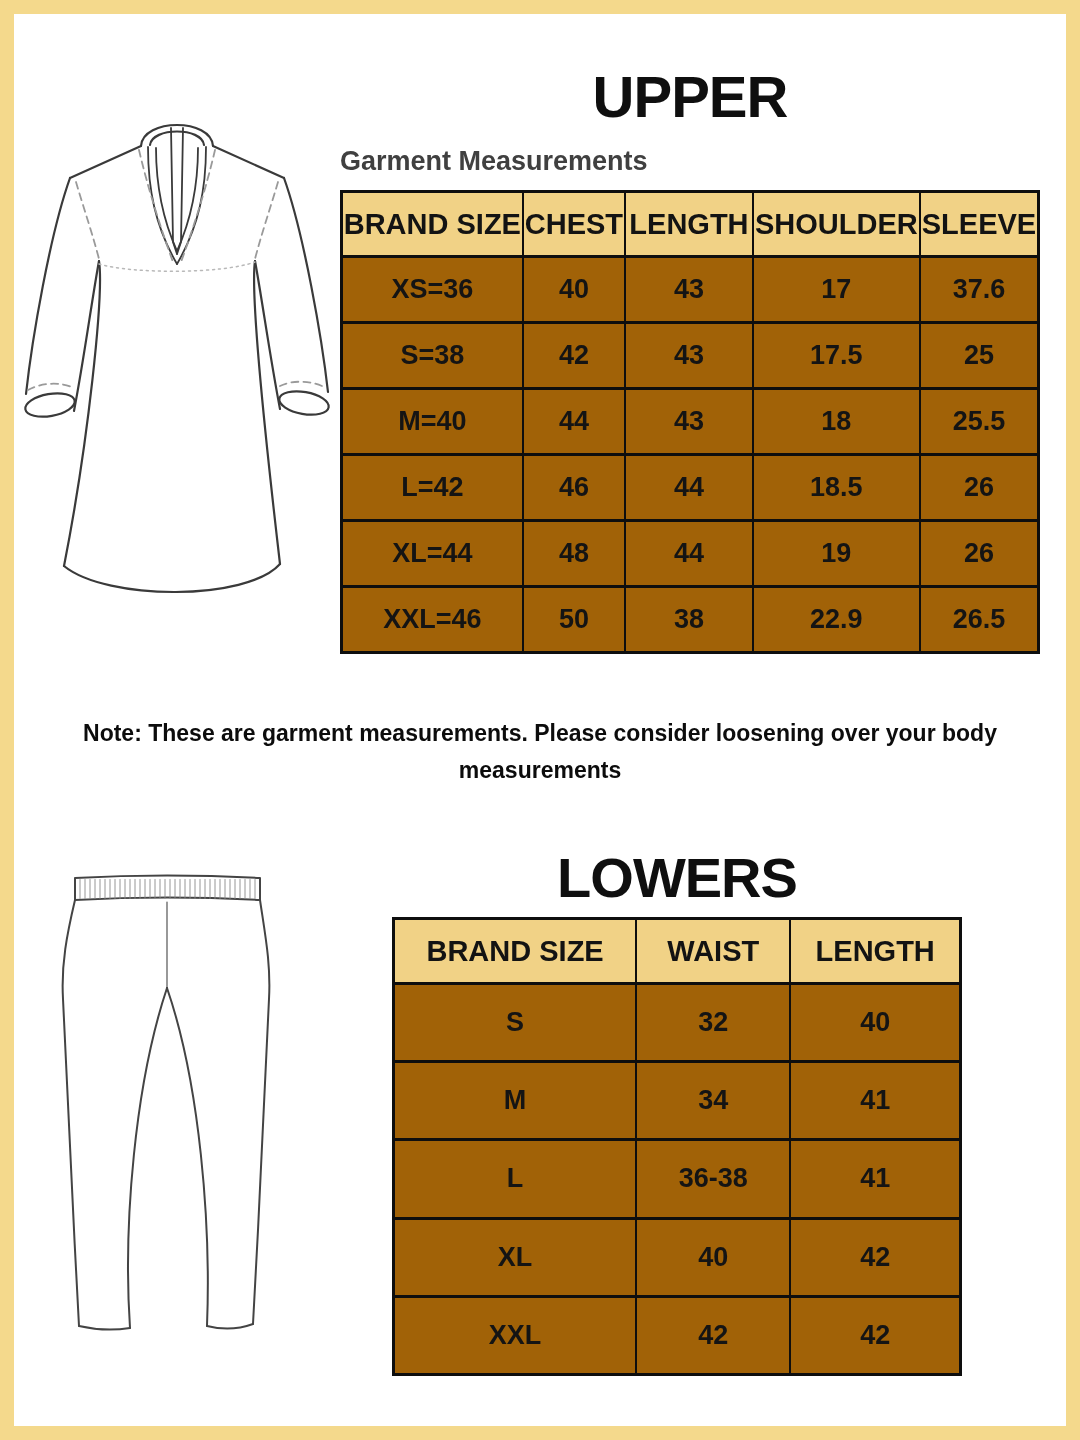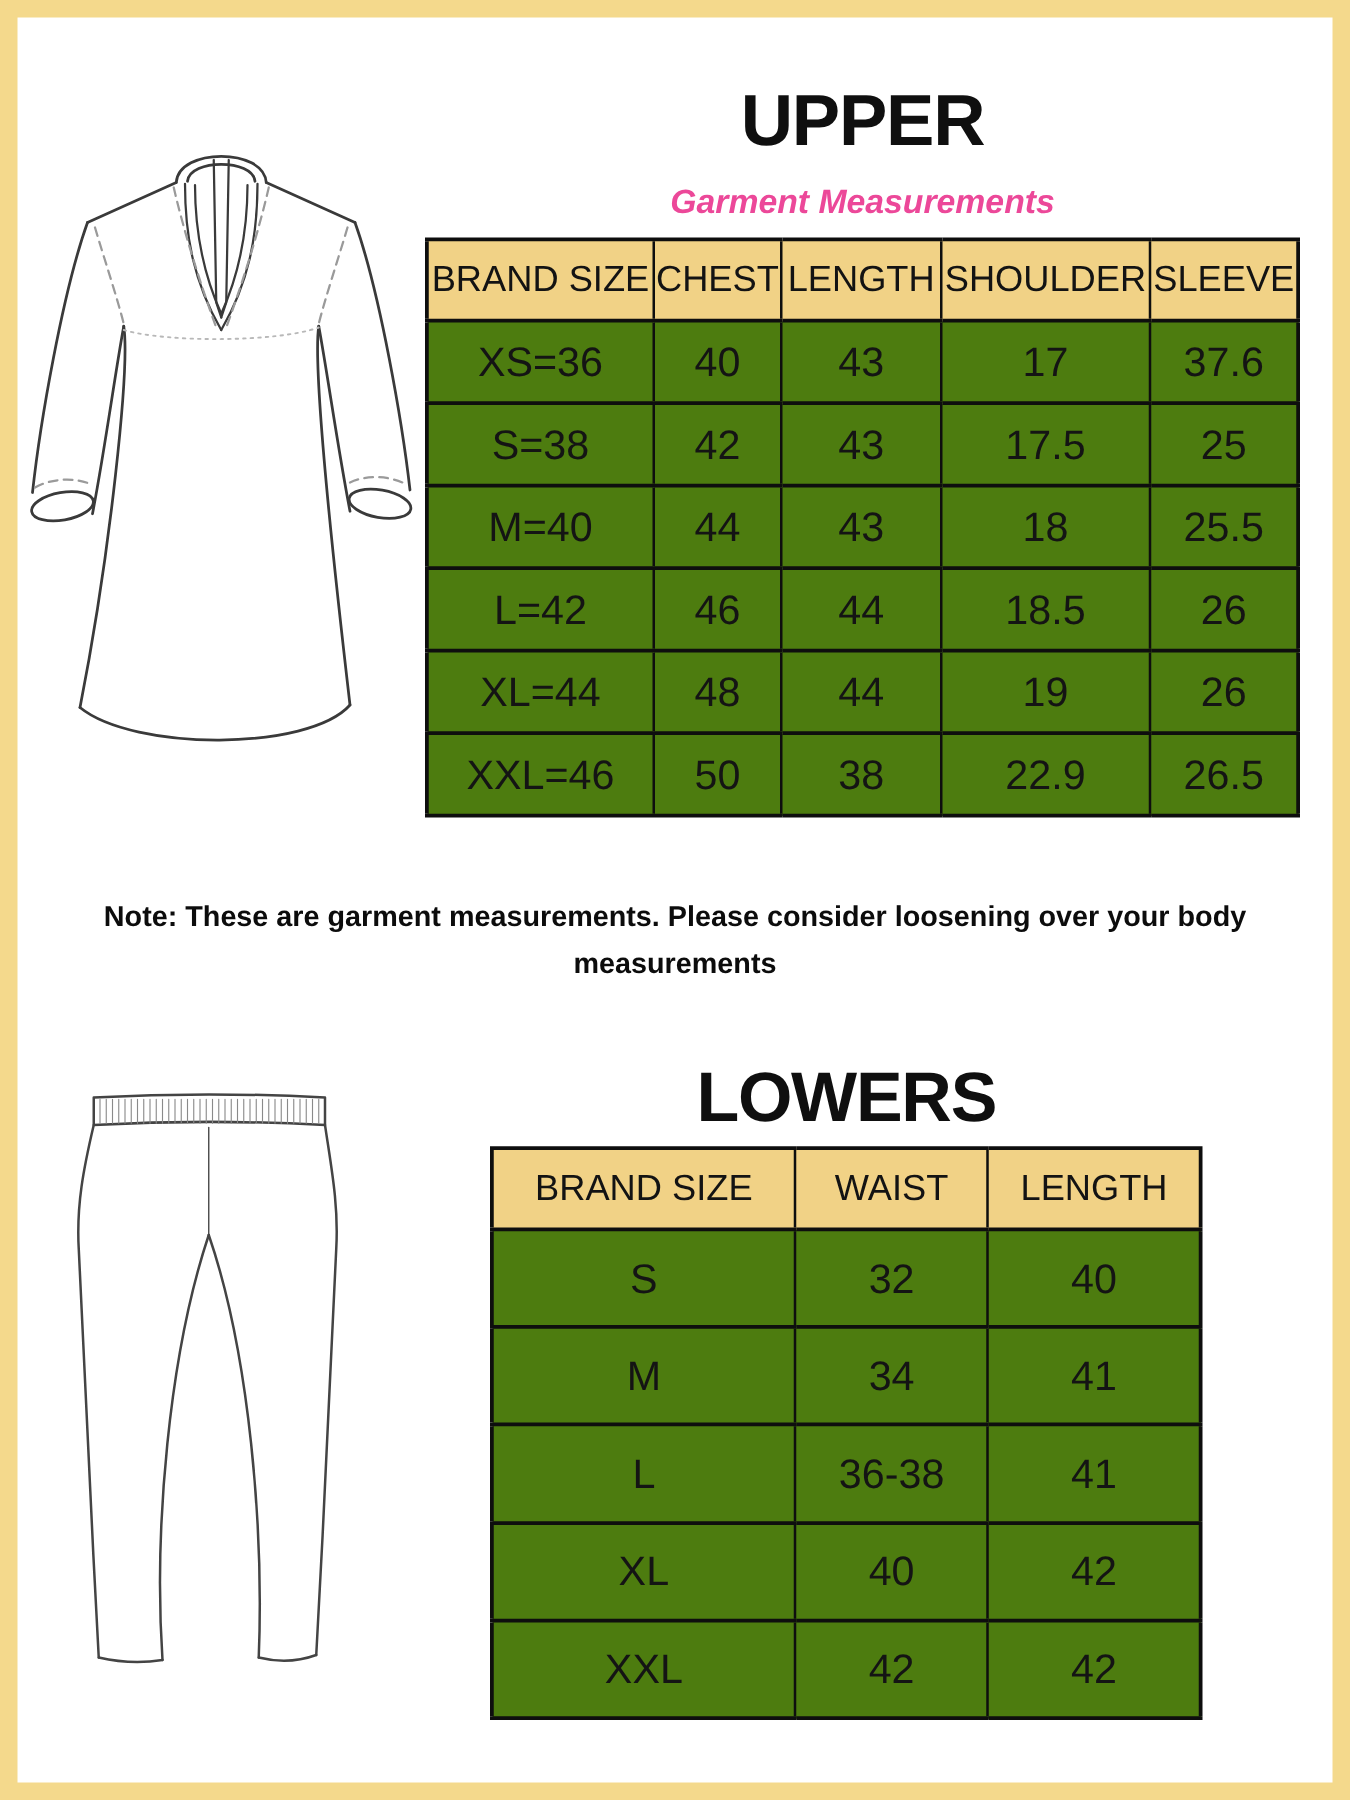--- a/index.html
+++ b/index.html
@@ -18,48 +18,47 @@
     font-weight:bold;
     font-size:58px;
     letter-spacing:-1px;
     text-align:center;
     color:#0f0f0f;
     line-height:1;
   }
   .section-subtitle{
     font-weight:bold;
     font-size:27px;
-    text-align:center;
-    color:#ec4899;
+    text-align:left;
+    color:#404040;
     line-height:1;
-    font-style:italic;
   }
   table.size-table{
     border-collapse:collapse;
     table-layout:fixed;
     width:100%;height:100%;
     border:3px solid #0e0e0e;
   }
   table.size-table th, table.size-table td{
     border:solid #0e0e0e;
     border-width:3px 2px;
     text-align:center;
     vertical-align:middle;
-    font-weight:normal;
+    font-weight:bold;
     padding:0;
   }
   table.size-table thead th{
     background:#F1D286;
     font-size:29px;
     color:#131313;
     height:62px;
   }
   table.size-table tbody td{
-    background:#4d7c0f;
-    font-size:33px;
+    background:#a16207;
+    font-size:27px;
     color:#141414;
     height:63px;
   }
   .note{
     text-align:center;
     font-weight:bold;
     font-size:23px;
     line-height:1.6;
     color:#0c0c0c;
   }

